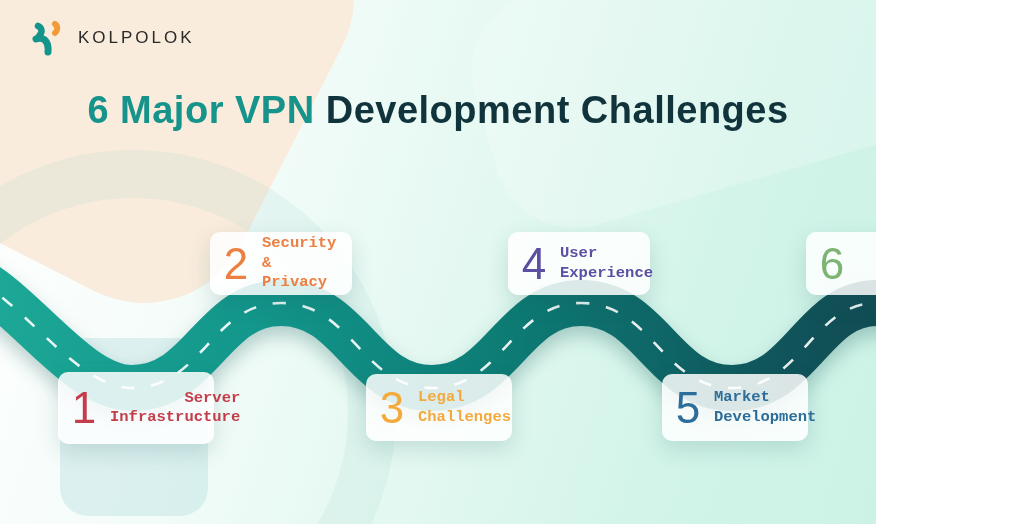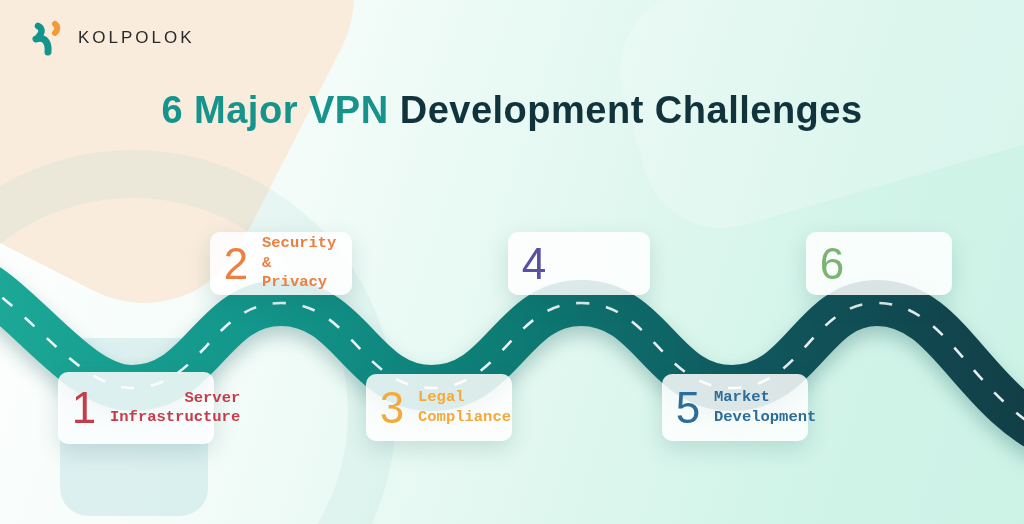--- a/index.html
+++ b/index.html
@@ -1,18 +1,18 @@
 <!DOCTYPE html>
 <html><head>
 <meta charset="utf-8">
 <style>
   html,body{margin:0;padding:0;}
   body{font-family:"Liberation Sans", sans-serif;}
   .canvas{
-    position:relative;width:1024px;height:524px;overflow:hidden;
+    position:relative;width:876px;height:524px;overflow:hidden;
     background:linear-gradient(108deg,#ffffff 0%,#f4fcf9 28%,#e2f8f0 55%,#d2f4e9 78%,#ccf2e6 100%);
   }
   
   .blob-cream{
     position:absolute;left:-20px;top:-150px;width:330px;height:440px;
     background:#f9ecdc;border-radius:110px;transform:rotate(27deg);
   }
   .ring-deco{
     position:absolute;left:-130px;top:150px;width:430px;height:430px;border-radius:50%;
     border:48px solid rgba(140,205,200,0.12);
@@ -103,26 +103,30 @@
     <span class="lbl" style="color: rgb(236, 127, 65);">
       <div>Security</div>
       <div>&amp; Privacy</div>
     </span>
   </div>
 
   <div class="card c3">
     <span class="num" style="color: rgb(243, 169, 60);">3</span>
     <span class="lbl" style="color: rgb(243, 169, 60);">
       <div>Legal</div>
-      <div>Compliance</div>
+      <div>Challenges</div>
     </span>
   </div>
 
   <div class="card c4">
     <span class="num" style="color: rgb(90, 79, 162);">4</span>
+    <span class="lbl" style="color: rgb(90, 79, 162);">
+      <div>User</div>
+      <div>Experience</div>
+    </span>
   </div>
 
   <div class="card c5">
     <span class="num" style="color: rgb(44, 109, 153);">5</span>
     <span class="lbl" style="color: rgb(44, 109, 153);">
       <div>Market</div>
       <div>Development</div>
     </span>
   </div>
 

